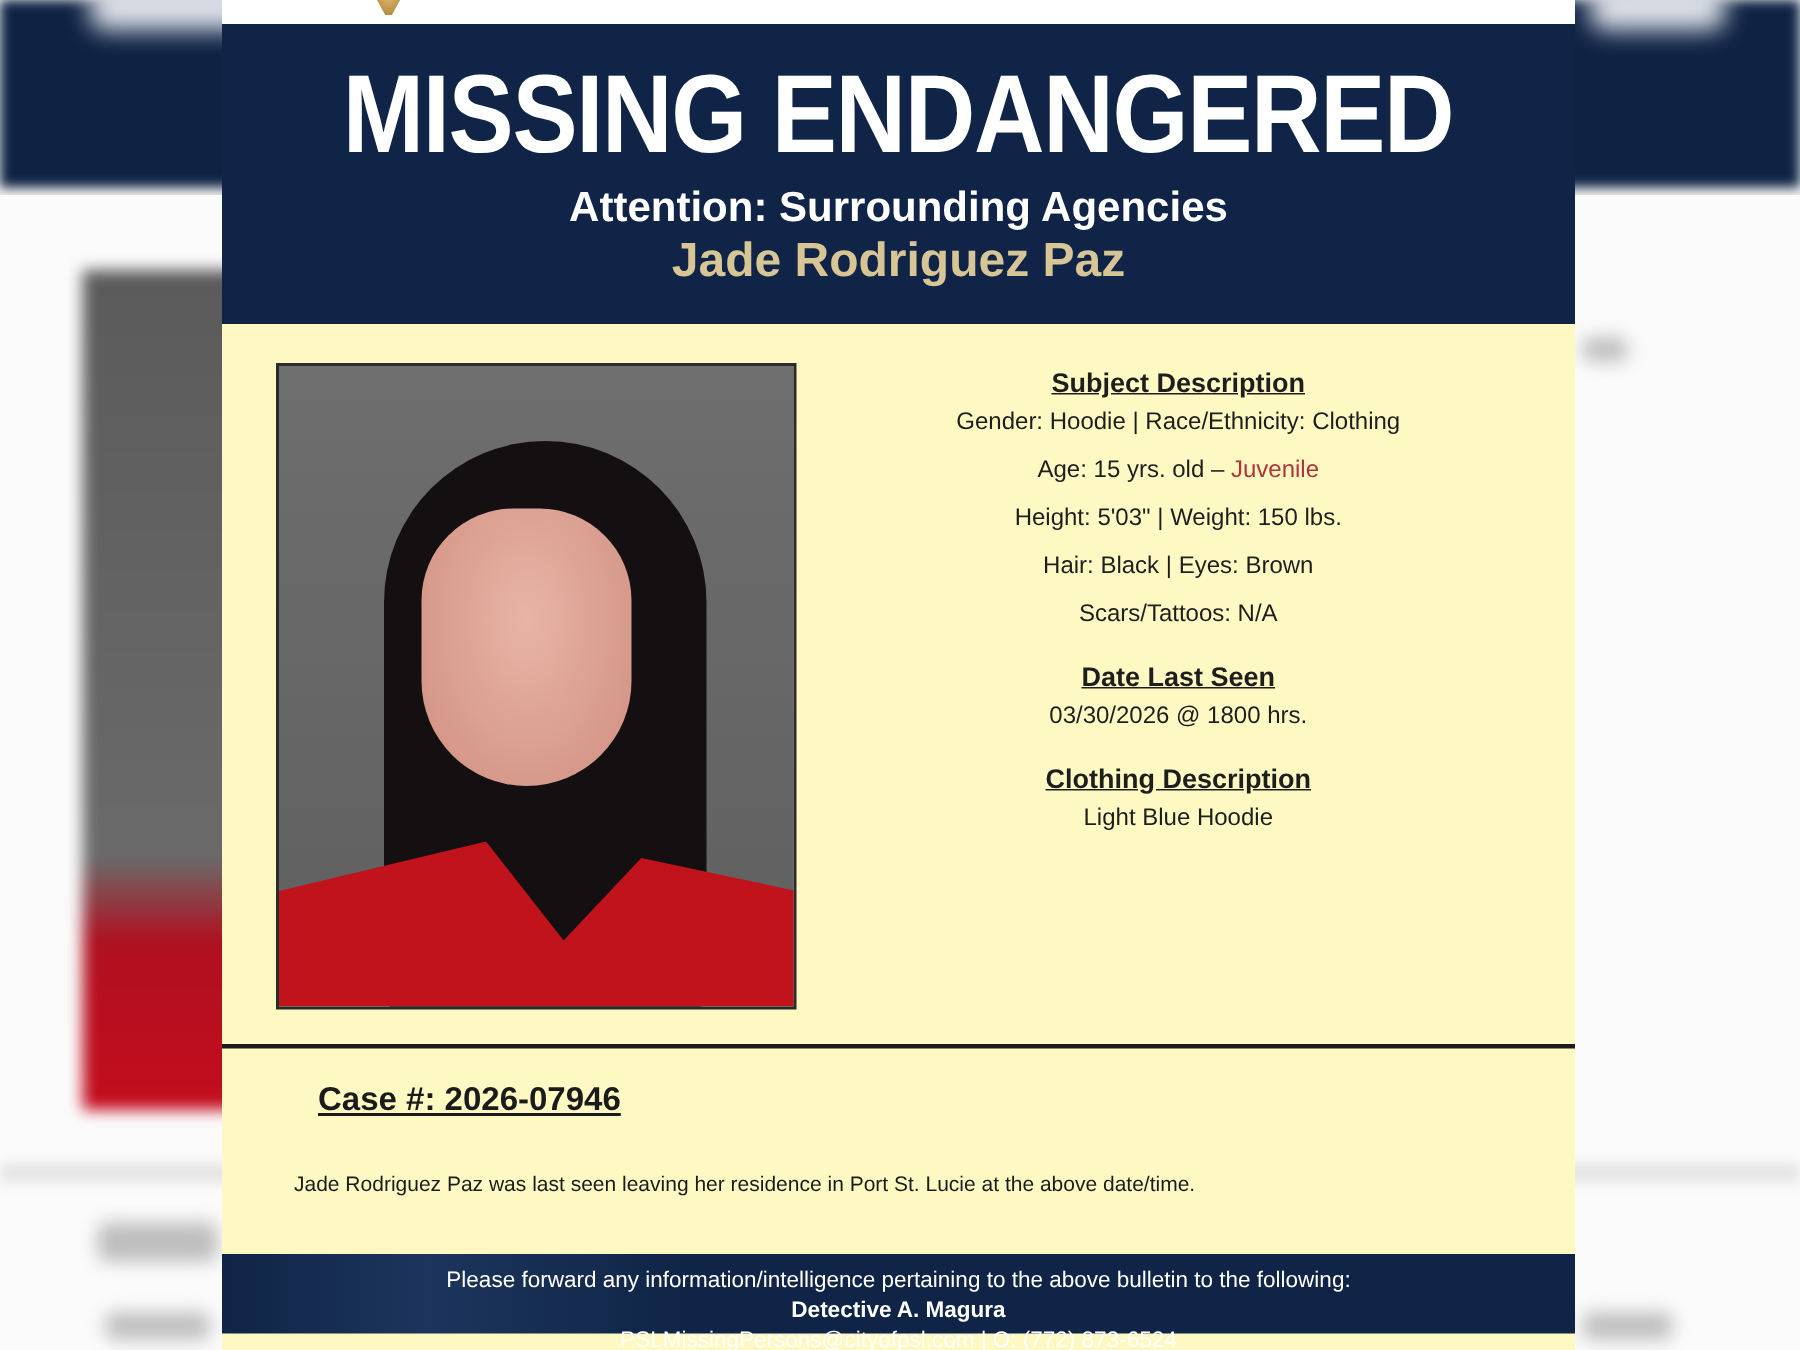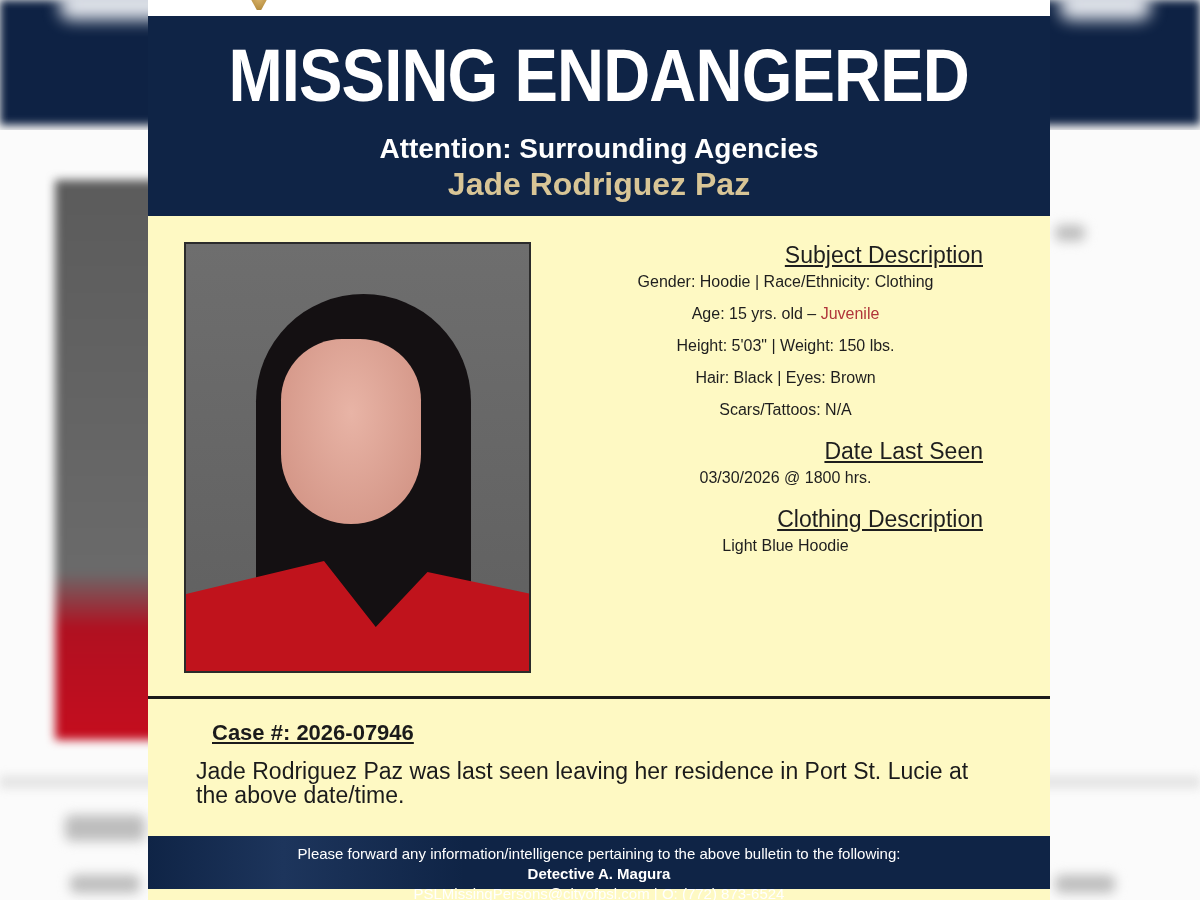--- a/index.html
+++ b/index.html
@@ -16,40 +16,40 @@
   .bg-blur .gline { position: absolute; left: 0; right: 0; top: 775px; height: 14px; background: #e6e6e6; filter: blur(4px); }
   .bg-blur .gtext { position: absolute; background: #bdbdbd; filter: blur(6px); border-radius: 6px; }
 
   
   .flyer { position: absolute; left: 148px; top: 0; width: 902px; height: 900px; background: #fef9c3; }
   .logo-strip { height: 16px; background: #fff; position: relative; }
   .logo-badge { position: absolute; left: 100px; top: -6px; width: 22px; height: 16px; background: radial-gradient(circle at 50% 30%, #d9b36a, #a57c2c); clip-path: polygon(0 0, 100% 0, 60% 100%, 40% 100%); }
 
   .header { background: #0f2446; height: 200px; text-align: center; color: #fff; padding-top: 20px; }
   .title { font-family: "Liberation Sans", sans-serif; font-weight: 700; font-size: 74px; letter-spacing: -1px; line-height: 80px; transform: scaleX(0.88); display: inline-block; transform-origin: center; }
-  .subtitle { font-weight: 700; font-size: 28px; line-height: 34px; margin-top: 16px; }
+  .subtitle { font-weight: 700; font-size: 28px; line-height: 34px; margin-top: 5px; }
   .name { font-weight: 700; font-size: 32px; line-height: 36px; color: #d8c596; }
 
   .middle { position: relative; height: 480px; }
   .photo-frame { position: absolute; left: 36px; top: 26px; width: 347px; height: 431px; border: 2px solid #2b2b2b; background: linear-gradient(#6e6e6e, #5f5f5f); overflow: hidden; }
   .photo-frame .hair { position: absolute; left: 70px; top: 50px; width: 215px; height: 385px; background: #141012; border-radius: 110px 110px 20px 20px; }
   .photo-frame .face { position: absolute; left: 95px; top: 95px; width: 140px; height: 185px; background: radial-gradient(ellipse at 50% 40%, #e8b4a6, #cf8f80); border-radius: 70px 70px 80px 80px; }
   .photo-frame .shirt { position: absolute; left: 0; bottom: 0; width: 345px; height: 110px; background: #c0131c; clip-path: polygon(0 30%, 40% 0, 55% 60%, 70% 10%, 100% 30%, 100% 100%, 0 100%); }
 
   .desc { position: absolute; left: 440px; top: 28px; width: 395px; text-align: center; color: #1e1e1e; font-size: 16px; }
-  .desc .heading { font-weight: 400; text-decoration: underline; font-size: 23px; line-height: 22px; text-align: right; }
+  .desc .heading { font-weight: 700; text-decoration: underline; font-size: 18px; line-height: 22px; }
   .desc .row { line-height: 32px; }
   .desc .row b { font-weight: 400; }
   .desc .juv { color: #b0343a; }
   .desc .section { margin-top: 14px; }
 
   .divider { height: 3px; background: #1b1b1b; margin: 0 0 0 0; }
   .case { padding: 20px 48px 0 48px; color: #1b1b1b; }
   .case-num { font-weight: 700; font-size: 22px; text-decoration: underline; line-height: 28px; margin-left: 16px; }
-  .case-text { font-size: 23px; line-height: 24px; margin-top: 12px; }
+  .case-text { font-size: 14px; line-height: 36px; margin-top: 24px; }
 
   .footer { position: absolute; left: 0; top: 836px; width: 902px; height: 53px; background: linear-gradient(90deg, #0f2446 0%, #1d355c 15%, #0f2446 35%, #0f2446 100%); color: #fff; text-align: center; font-size: 15px; padding-top: 8px; }
   .footer .l { line-height: 20px; }
   .footer .det { font-weight: 700; }
 </style>
 </head>
 <body>
 
 <div class="bg-blur">
   <div class="band"></div>

